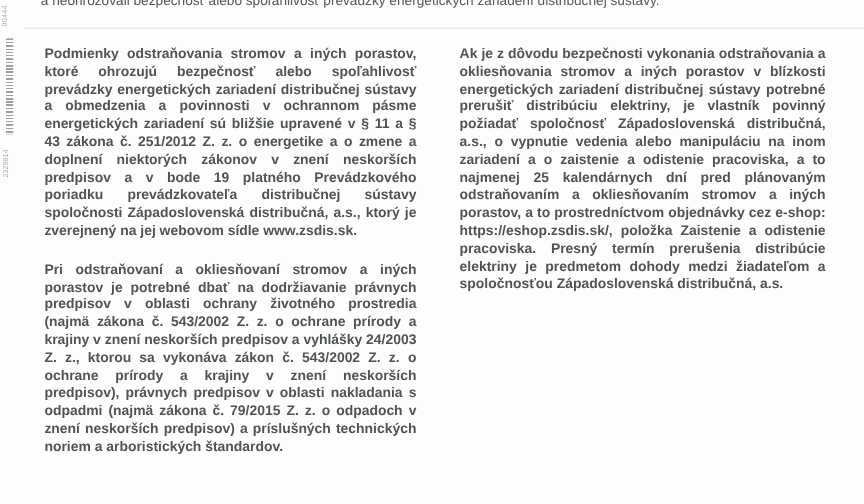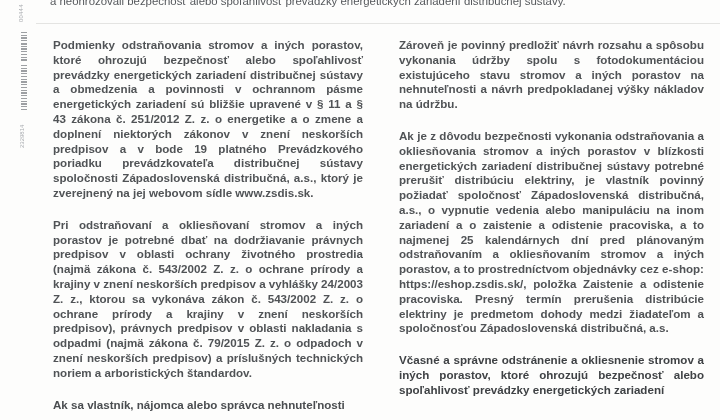--- a/index.html
+++ b/index.html
@@ -3,21 +3,21 @@
   <meta charset="utf-8">
   <style>
     html, body { margin: 0; padding: 0; }
     body {
       width: 720px; height: 420px; overflow: hidden;
       background: #fdfdfc;
       font-family: "Liberation Sans", "DejaVu Sans", sans-serif;
       color: #4a4a4c;
       position: relative;
     }
-    .page { position: absolute; left: 16px; top: 0; width: 568px; height: 420px; }
+    .page { position: absolute; left: 0; top: 0; width: 568px; height: 420px; }
     .top-line {
       position: absolute; left: 34px; top: -6px; width: 680px;
       font-size: 11.4px; line-height: 14px; color: #55585c; white-space: nowrap;
     }
     .divider {
       position: absolute; left: 20px; top: 23px; width: 700px; height: 1px;
       background: #e4e4e2;
     }
     .side-code-top {
       position: absolute; left: 2px; top: 2px; width: 12px; height: 20px;
@@ -53,21 +53,18 @@
   <div class="top-line">a neohrozovali bezpečnosť alebo spoľahlivosť prevádzky energetických zariadení distribučnej sústavy.</div>
   <div class="divider"></div>
 
   <div class="side-code-top">00444</div>
   <div class="barcode"></div>
   <div class="side-code-bottom">2329814</div>
 
   <div class="col col-left">
     <p>Podmienky odstraňovania stromov a iných porastov, ktoré ohrozujú bezpečnosť alebo spoľahlivosť prevádzky energetických zariadení distribučnej sústavy a obmedzenia a povinnosti v ochrannom pásme energetických zariadení sú bližšie upravené v § 11 a § 43 zákona č. 251/2012 Z. z. o energetike a o zmene a doplnení niektorých zákonov v znení neskorších predpisov a v bode 19 platného Prevádzkového poriadku prevádzkovateľa distribučnej sústavy spoločnosti Západoslovenská distribučná, a.s., ktorý je zverejnený na jej webovom sídle www.zsdis.sk.</p>
     <p>Pri odstraňovaní a okliesňovaní stromov a iných porastov je potrebné dbať na dodržiavanie právnych predpisov v oblasti ochrany životného prostredia (najmä zákona č. 543/2002 Z. z. o ochrane prírody a krajiny v znení neskorších predpisov a vyhlášky 24/2003 Z. z., ktorou sa vykonáva zákon č. 543/2002 Z. z. o ochrane prírody a krajiny v znení neskorších predpisov), právnych predpisov v oblasti nakladania s odpadmi (najmä zákona č. 79/2015 Z. z. o odpadoch v znení neskorších predpisov) a príslušných technických noriem a arboristických štandardov.</p>
-    <p class="tail">Ak sa vlastník, nájomca alebo správca nehnuteľnosti</p>
   </div>
 
   <div class="col col-right">
-    <p>Zároveň je povinný predložiť návrh rozsahu a spôsobu vykonania údržby spolu s fotodokumentáciou existujúceho stavu stromov a iných porastov na nehnuteľnosti a návrh predpokladanej výšky nákladov na údržbu.</p>
     <p>Ak je z dôvodu bezpečnosti vykonania odstraňovania a okliesňovania stromov a iných porastov v blízkosti energetických zariadení distribučnej sústavy potrebné prerušiť distribúciu elektriny, je vlastník povinný požiadať spoločnosť Západoslovenská distribučná, a.s., o vypnutie vedenia alebo manipuláciu na inom zariadení a o zaistenie a odistenie pracoviska, a to najmenej 25 kalendárnych dní pred plánovaným odstraňovaním a okliesňovaním stromov a iných porastov, a to prostredníctvom objednávky cez e-shop: https://eshop.zsdis.sk/, položka Zaistenie a odistenie pracoviska. Presný termín prerušenia distribúcie elektriny je predmetom dohody medzi žiadateľom a spoločnosťou Západoslovenská distribučná, a.s.</p>
-    <p class="bold-ish">Včasné a správne odstránenie a okliesnenie stromov a iných porastov, ktoré ohrozujú bezpečnosť alebo spoľahlivosť prevádzky energetických zariadení</p>
   </div>
 </div>
 
 </body></html>

